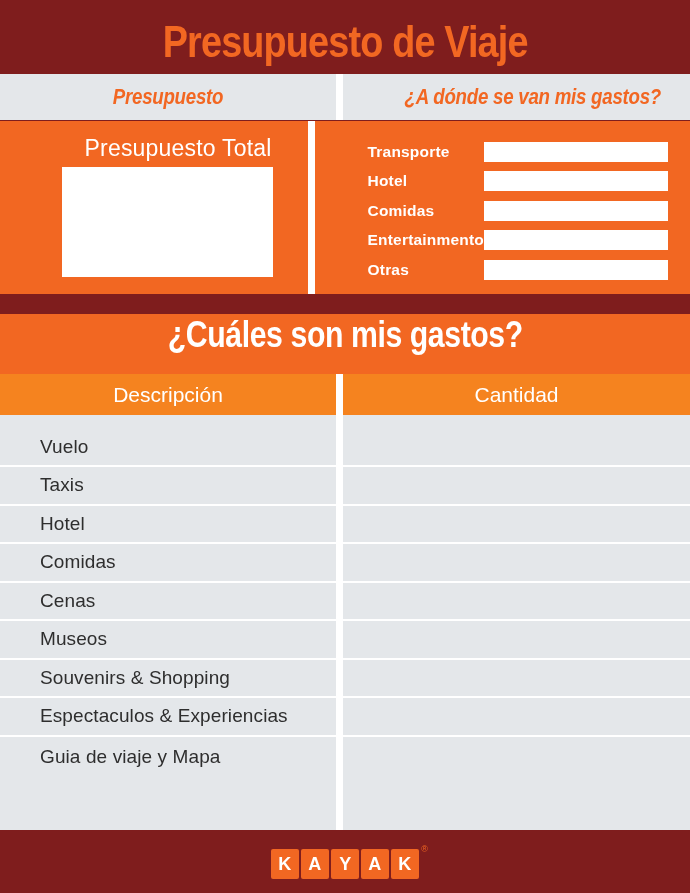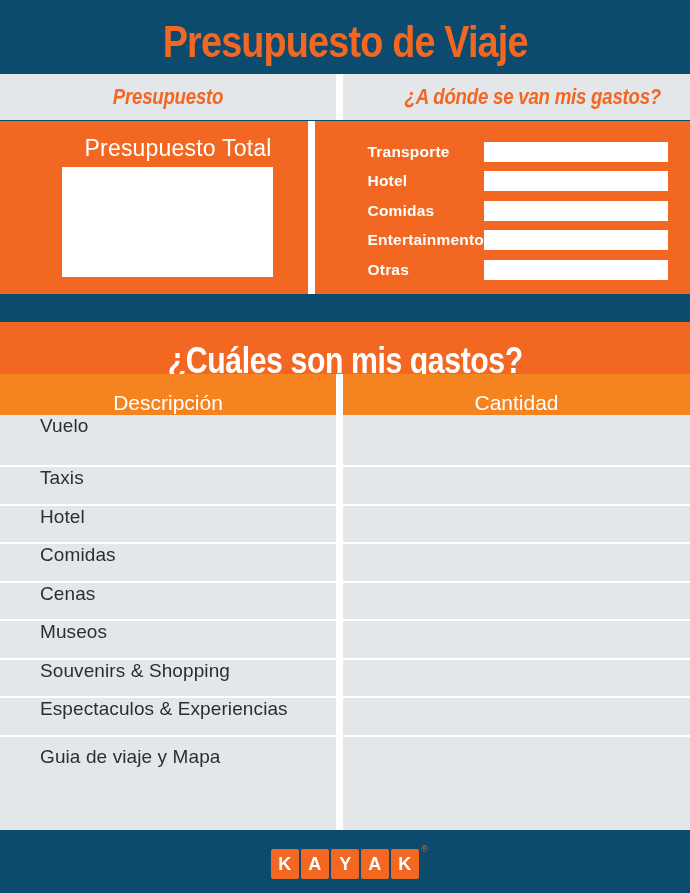--- a/index.html
+++ b/index.html
@@ -1,17 +1,17 @@
 <!DOCTYPE html>
 <html><head>
 <meta charset="utf-8">
 <style>
   html,body{margin:0;padding:0;background:#ffffff;}
   body{font-family:"Liberation Sans", sans-serif;}
-  .page{position:relative;width:690px;height:893px;background:#0c4a6e;overflow:hidden;margin:0 auto;}
+  .page{position:relative;width:690px;height:893px;background:#7f1d1d;overflow:hidden;margin:0 auto;}
 
   
   .page-title{
     position:absolute;top:14px;left:0;width:690px;height:56px;
     display:flex;align-items:center;justify-content:center;
   }
   .page-title span{
     font-size:45px;font-weight:800;color:var(--orange);
     letter-spacing:-1px;transform:scaleX(0.84);transform-origin:center;
     white-space:nowrap;
@@ -58,44 +58,44 @@
     color:#ffffff;font-size:15.5px;font-weight:700;padding-left:11px;
     letter-spacing:0.2px;
   }
   .cat-row .cat-input{
     margin-left:auto;margin-right:22px;width:184px;height:20px;background:#ffffff;
   }
 
   
   .banner{
     position:absolute;top:314px;left:0;width:690px;height:60px;
-    background:var(--orange);display:flex;align-items:flex-end;justify-content:center;margin-top:8px;
+    background:var(--orange);display:flex;align-items:flex-start;justify-content:center;
   }
   .banner span{
     color:#ffffff;font-size:36px;font-weight:800;letter-spacing:-0.5px;
     transform:scaleX(0.84);transform-origin:center;white-space:nowrap;
   }
   .table-header{
     position:absolute;top:374px;left:0;width:690px;height:41px;
     display:flex;background:var(--orange-light);
   }
-  .table-header .cell{display:flex;align-items:flex-end;justify-content:center;border-radius:13px;}
+  .table-header .cell{display:flex;align-items:center;justify-content:center;border-radius:13px;}
   .table-header .cell.left{width:336px;}
   .table-header .cell.right{flex:1;}
   .table-header .cell span{color:#ffffff;font-size:21px;font-weight:400;}
 
   .table-body{
     position:absolute;top:415px;left:0;width:690px;height:415px;
     background:var(--gray);
   }
   .table-divider{
     position:absolute;left:336px;top:0;bottom:0;width:7px;background:#ffffff;
   }
   .expense-row{
-    display:flex;border-bottom:2px solid #ffffff;flex-direction:column;
+    display:flex;border-bottom:2px solid #ffffff;
   }
   .expense-row .desc{
     width:343px;display:flex;align-items:center;
     padding-left:40px;box-sizing:border-box;
     font-size:19px;color:var(--text);letter-spacing:0.1px;
   }
   .expense-row .amount{flex:1;}
   .expense-row.r-first{height:50px;}
   .expense-row.r-first .desc{align-items:flex-end;padding-bottom:7px;}
   .expense-row.r-mid{height:36.5px;}

